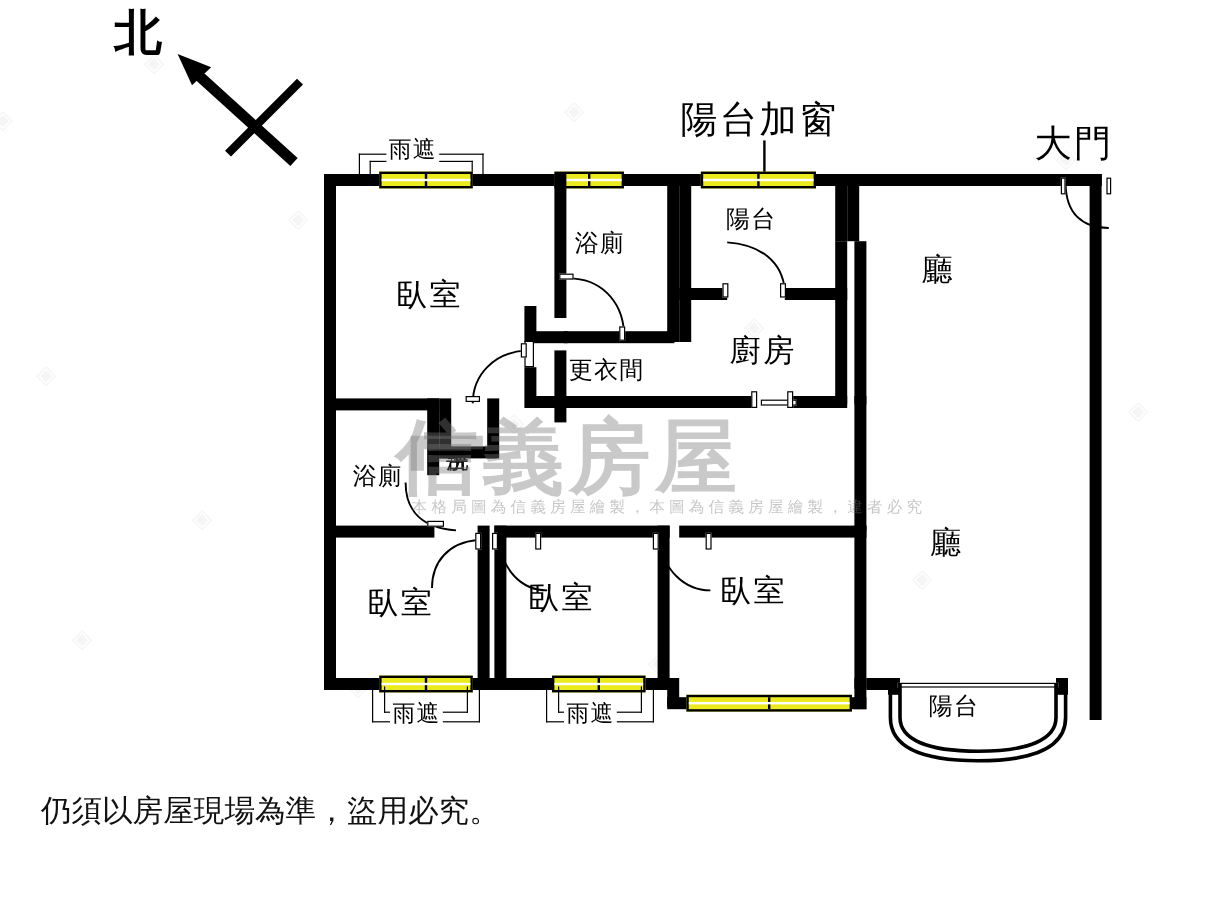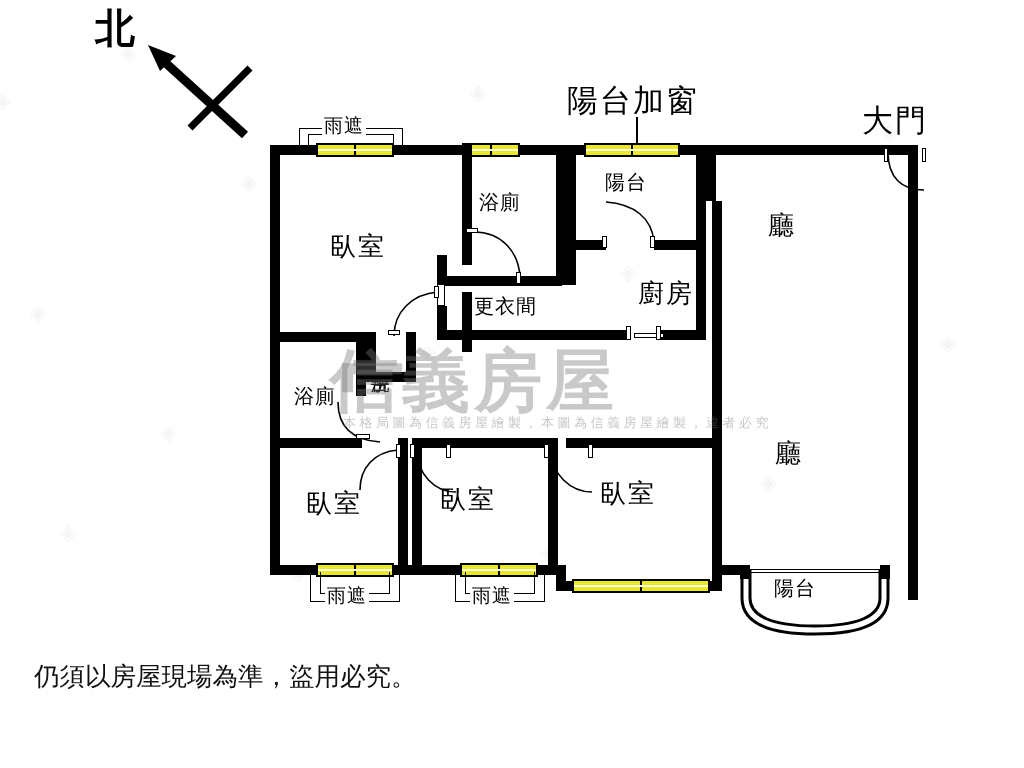--- a/index.html
+++ b/index.html
@@ -235,22 +235,22 @@
   <div class="thin" style="left:748px;top:569px;width:134px;height:4px;border:1px solid #000;background:#fff;box-sizing:border-box;"></div>
   <svg style="position:absolute;left:736px;top:568px;width:158px;height:72px;">
     <path d="M6,2 L6,30 C6,54 30,66 79,66 C128,66 152,54 152,30 L152,2" fill="none" stroke="#000" stroke-width="3"></path>
     <path d="M14,2 L14,30 C14,48 36,58 79,58 C122,58 144,48 144,30 L144,2" fill="none" stroke="#000" stroke-width="3"></path>
   </svg>
 
   <div class="label rm" style="left:330px;top:233px;">臥室</div>
   <div class="label rm-sm" style="left:479px;top:192px;">浴廁</div>
   <div class="label rm-sm" style="left:605px;top:172px;">陽台</div>
   <div class="label rm" style="left:768px;top:212px;">廳</div>
-  <div class="label rm" style="left:608px;top:280px;margin-left:30px;">廚房</div>
-  <div class="label rm-sm" style="left:474px;top:298px;font-family:Liberation Mono, monospace;">更衣間</div>
+  <div class="label rm" style="left:608px;top:280px;">廚房</div>
+  <div class="label rm-sm" style="left:474px;top:298px;">更衣間</div>
   <div class="label rm-sm" style="left:294px;top:386px;">浴廁</div>
   <div class="label vlabel" style="left:371px;top:358px;">洗手台</div>
   <div class="label rm" style="left:775px;top:440px;">廳</div>
   <div class="label rm" style="left:306px;top:490px;">臥室</div>
   <div class="label rm" style="left:440px;top:486px;">臥室</div>
   <div class="label rm" style="left:600px;top:480px;">臥室</div>
   <div class="label rm-sm" style="left:774px;top:578px;">陽台</div>
 
   <div class="wm-logo">⌐</div>
   <div class="wm wm-big">信義房屋</div>

